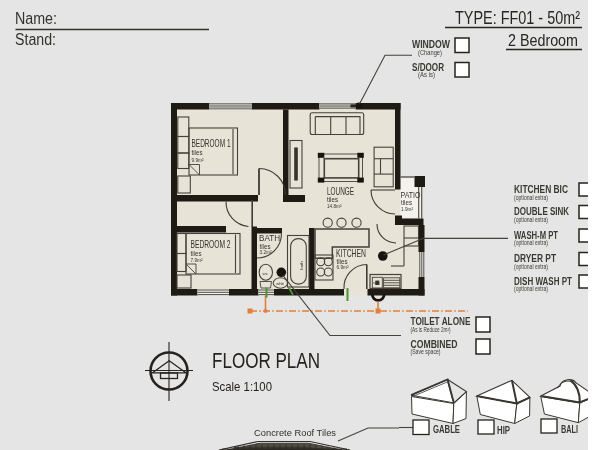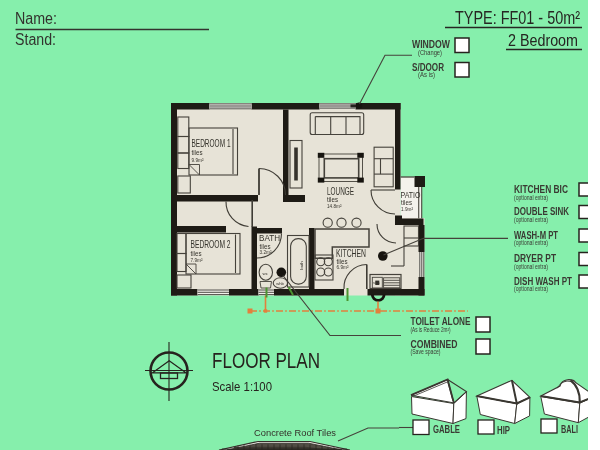--- a/index.html
+++ b/index.html
@@ -1,16 +1,16 @@
 <!DOCTYPE html>
 <html><head>
 <meta charset="utf-8">
 <style>
   html,body{margin:0;padding:0;background:#ffffff;}
-  #page{position:relative;width:588px;height:450px;background:#86efac;overflow:hidden;
+  #page{position:relative;width:588px;height:450px;background:#e5e5e5;overflow:hidden;
         font-family:"Liberation Sans", sans-serif;}
   svg{position:absolute;left:0;top:0;}
   svg text{font-family:"Liberation Sans", sans-serif;}
 </style>
 </head>
 <body>
 <div id="page">
 <svg width="600" height="450" viewBox="0 0 600 450">
 
   <text x="15" y="24" font-size="16" fill="#33332e" textLength="42" lengthAdjust="spacingAndGlyphs">Name:</text>

